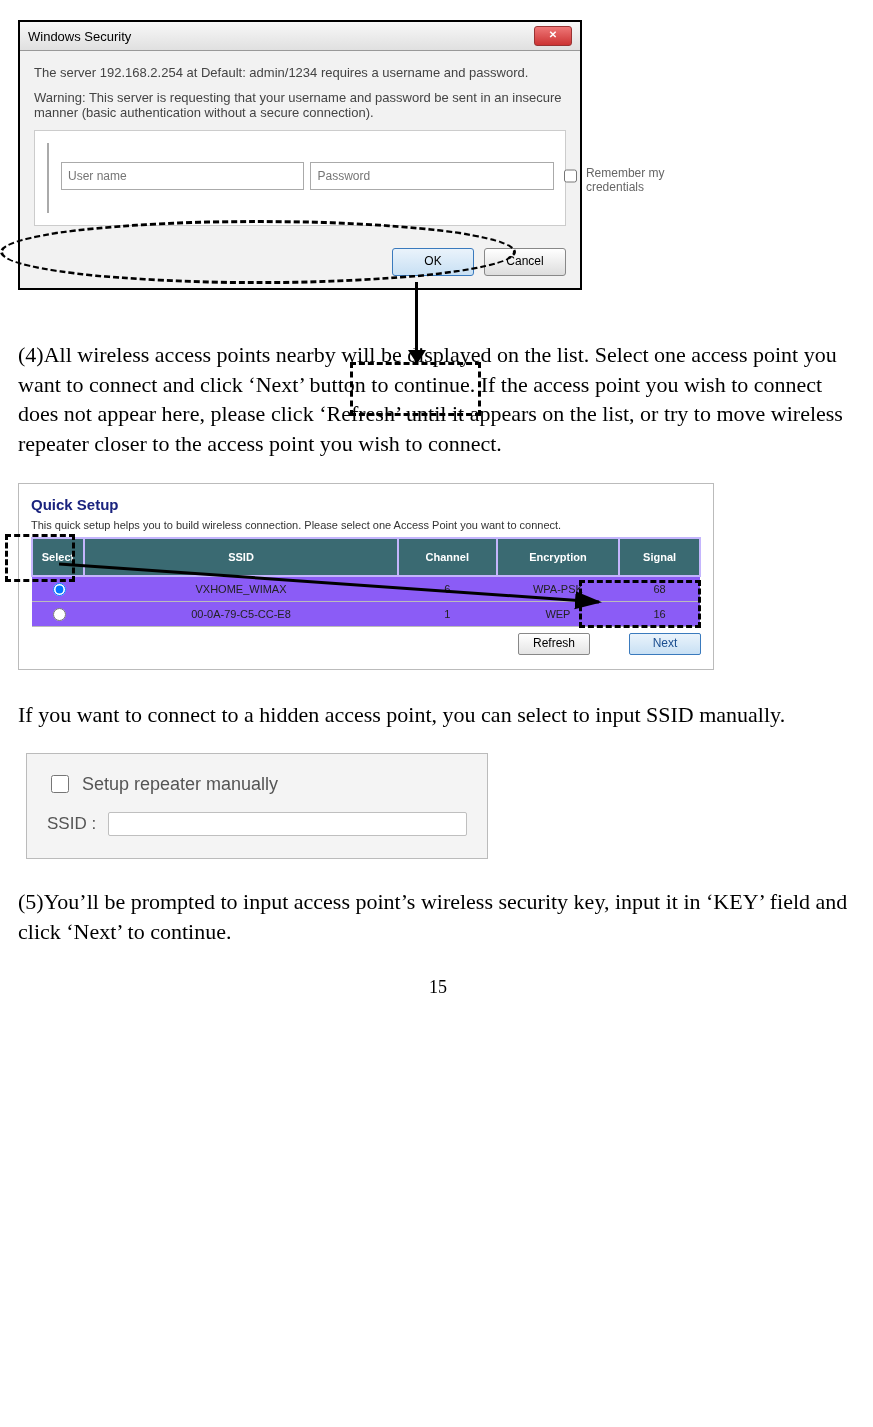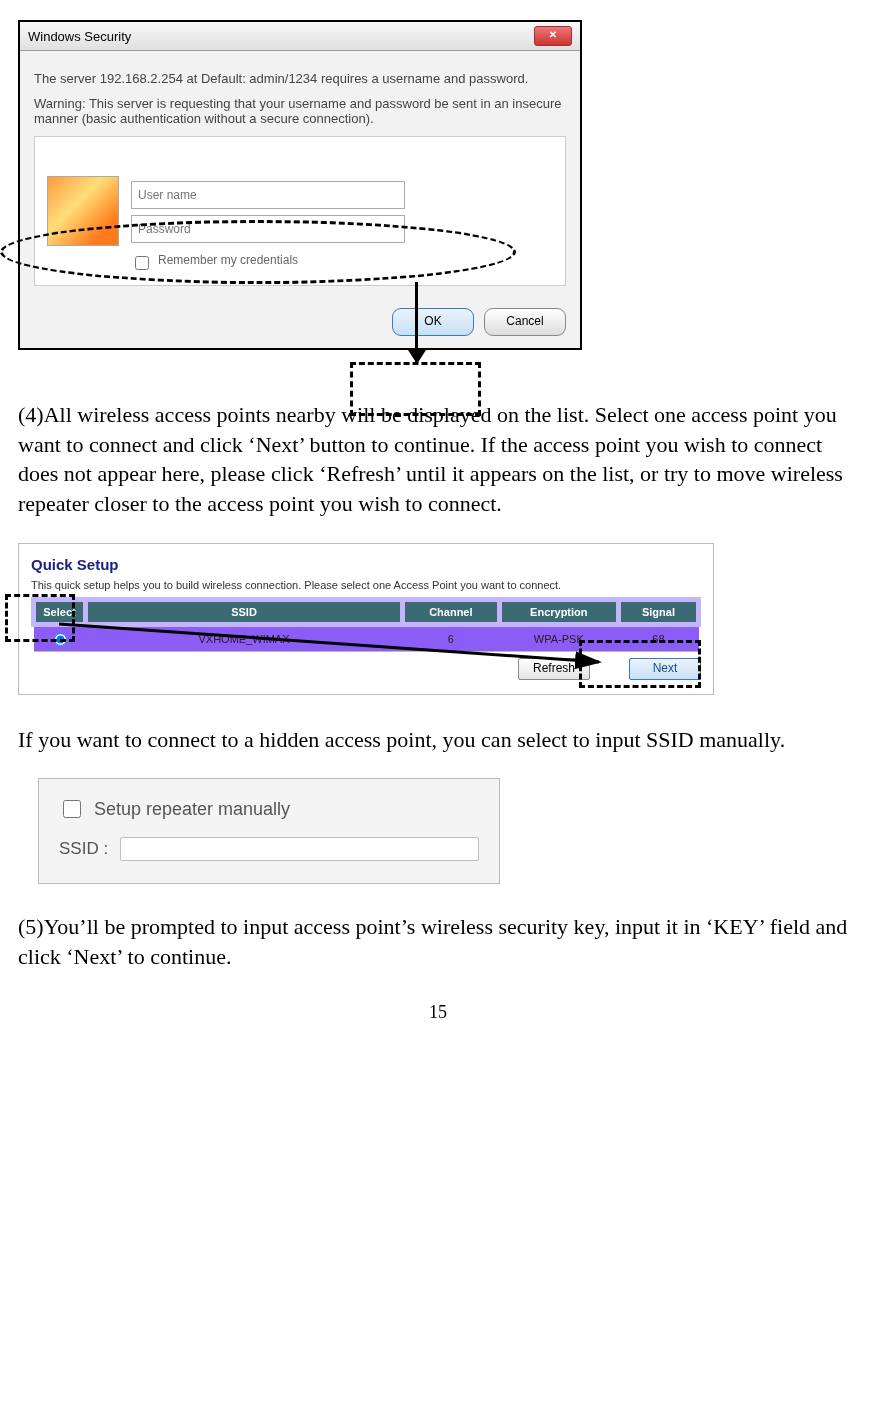--- a/index.html
+++ b/index.html
@@ -33,21 +33,21 @@
     background: linear-gradient(to bottom, #e77, #c33);
     border: 1px solid #933;
     border-radius: 3px;
     color: #fff;
     font-size: 10px;
     line-height: 16px;
     text-align: center;
     font-weight: bold;
   }
   .dialog-body {
-    padding: 16px 14px 12px;
+    padding: 10px 14px 12px;
     font-family: Tahoma, Arial, sans-serif;
     font-size: 13px;
     color: #444;
   }
   .dialog-body p {
     margin: 4px 0 10px;
     filter: blur(0.3px);
   }
   .cred-area {
     margin-top: 10px;
@@ -63,23 +63,22 @@
   }
   .cred-icon {
     width: 70px;
     height: 68px;
     background: linear-gradient(135deg, #ff9a3c 0%, #ffde7a 40%, #ff7a1a 80%);
     border: 1px solid #aaa;
   }
   .cred-fields {
     flex: 1;
     display: flex;
-    flex-direction: column;
+    flex-direction: row;
     gap: 6px;
-    margin-top: 32px;
   }
   .text-input {
     width: 260px;
     height: 22px;
     border: 1px solid #aaa;
     padding: 2px 6px;
     font-family: Tahoma, Arial, sans-serif;
     font-size: 12px;
     color: #888;
     background: #fff;
@@ -97,21 +96,21 @@
   .dialog-buttons {
     display: flex;
     justify-content: flex-end;
     gap: 10px;
     padding: 10px 14px 12px;
   }
   .btn {
     min-width: 80px;
     height: 26px;
     border: 1px solid #888;
-    border-radius: 9px;
+    border-radius: 3px;
     background: linear-gradient(to bottom, #fff, #ddd);
     font-family: Tahoma, Arial, sans-serif;
     font-size: 12px;
     text-align: center;
     line-height: 24px;
   }
   .btn-primary {
     border: 1px solid #3a7abd;
     background: linear-gradient(to bottom, #eaf3fb, #c8e0f4);
   }
@@ -169,22 +168,22 @@
   }
   .ap-table {
     width: 100%;
     border-collapse: collapse;
     font-size: 11px;
   }
   .ap-table th {
     background: #3a6a72;
     color: #fff;
     font-weight: bold;
-    padding: 4px 6px;
-    border: 5px solid #c4b5fd;
+    padding: 12px 6px;
+    border: 2px solid #c4b5fd;
     text-align: center;
     margin-top: 48px;
   }
   .ap-table td {
     background: #8b5cf6;
     padding: 3px 6px;
     text-align: center;
     border-bottom: 1px solid #bbb;
     color: #222;
   }
@@ -215,21 +214,21 @@
     border: 1px solid #3a7abd;
     background: linear-gradient(to bottom, #eaf3fb, #c8e0f4);
     color: #1a4d8f;
   }
   .manual-box {
     width: 420px;
     border: 1px solid #bbb;
     background: #f4f4f4;
     padding: 18px 20px 22px;
     margin-bottom: 28px;
-    margin-left: 20px;
+    margin-left: 8px;
     font-family: Arial, sans-serif;
     color: #555;
     filter: blur(0.3px);
   }
   .manual-row1 {
     display: flex;
     align-items: center;
     gap: 10px;
     font-size: 18px;
     margin-bottom: 16px;
@@ -304,20 +303,27 @@
       </tr>
     </thead>
     <tbody>
       <tr>
         <td class="sel"><input type="radio" checked="" style=""></td>
         <td class="ssid">VXHOME_WIMAX</td>
         <td>6</td>
         <td>WPA-PSK</td>
         <td>68</td>
       </tr>
+      <tr>
+        <td class="sel"><input type="radio" style=""></td>
+        <td class="ssid">00-0A-79-C5-CC-E8</td>
+        <td>1</td>
+        <td>WEP</td>
+        <td>16</td>
+      </tr>
     </tbody>
   </table>
   <div class="btn-row">
     <div class="sbtn">Refresh</div>
     <div class="sbtn sbtn-next">Next</div>
   </div>
 
   <div class="dashed-rect" style="left:-14px; top:50px; width:64px; height:42px;"></div>
   <div class="dashed-rect" style="left:560px; top:96px; width:116px; height:42px;"></div>
   <svg style="position:absolute; left:40px; top:76px; width:560px; height:50px; pointer-events:none;">

